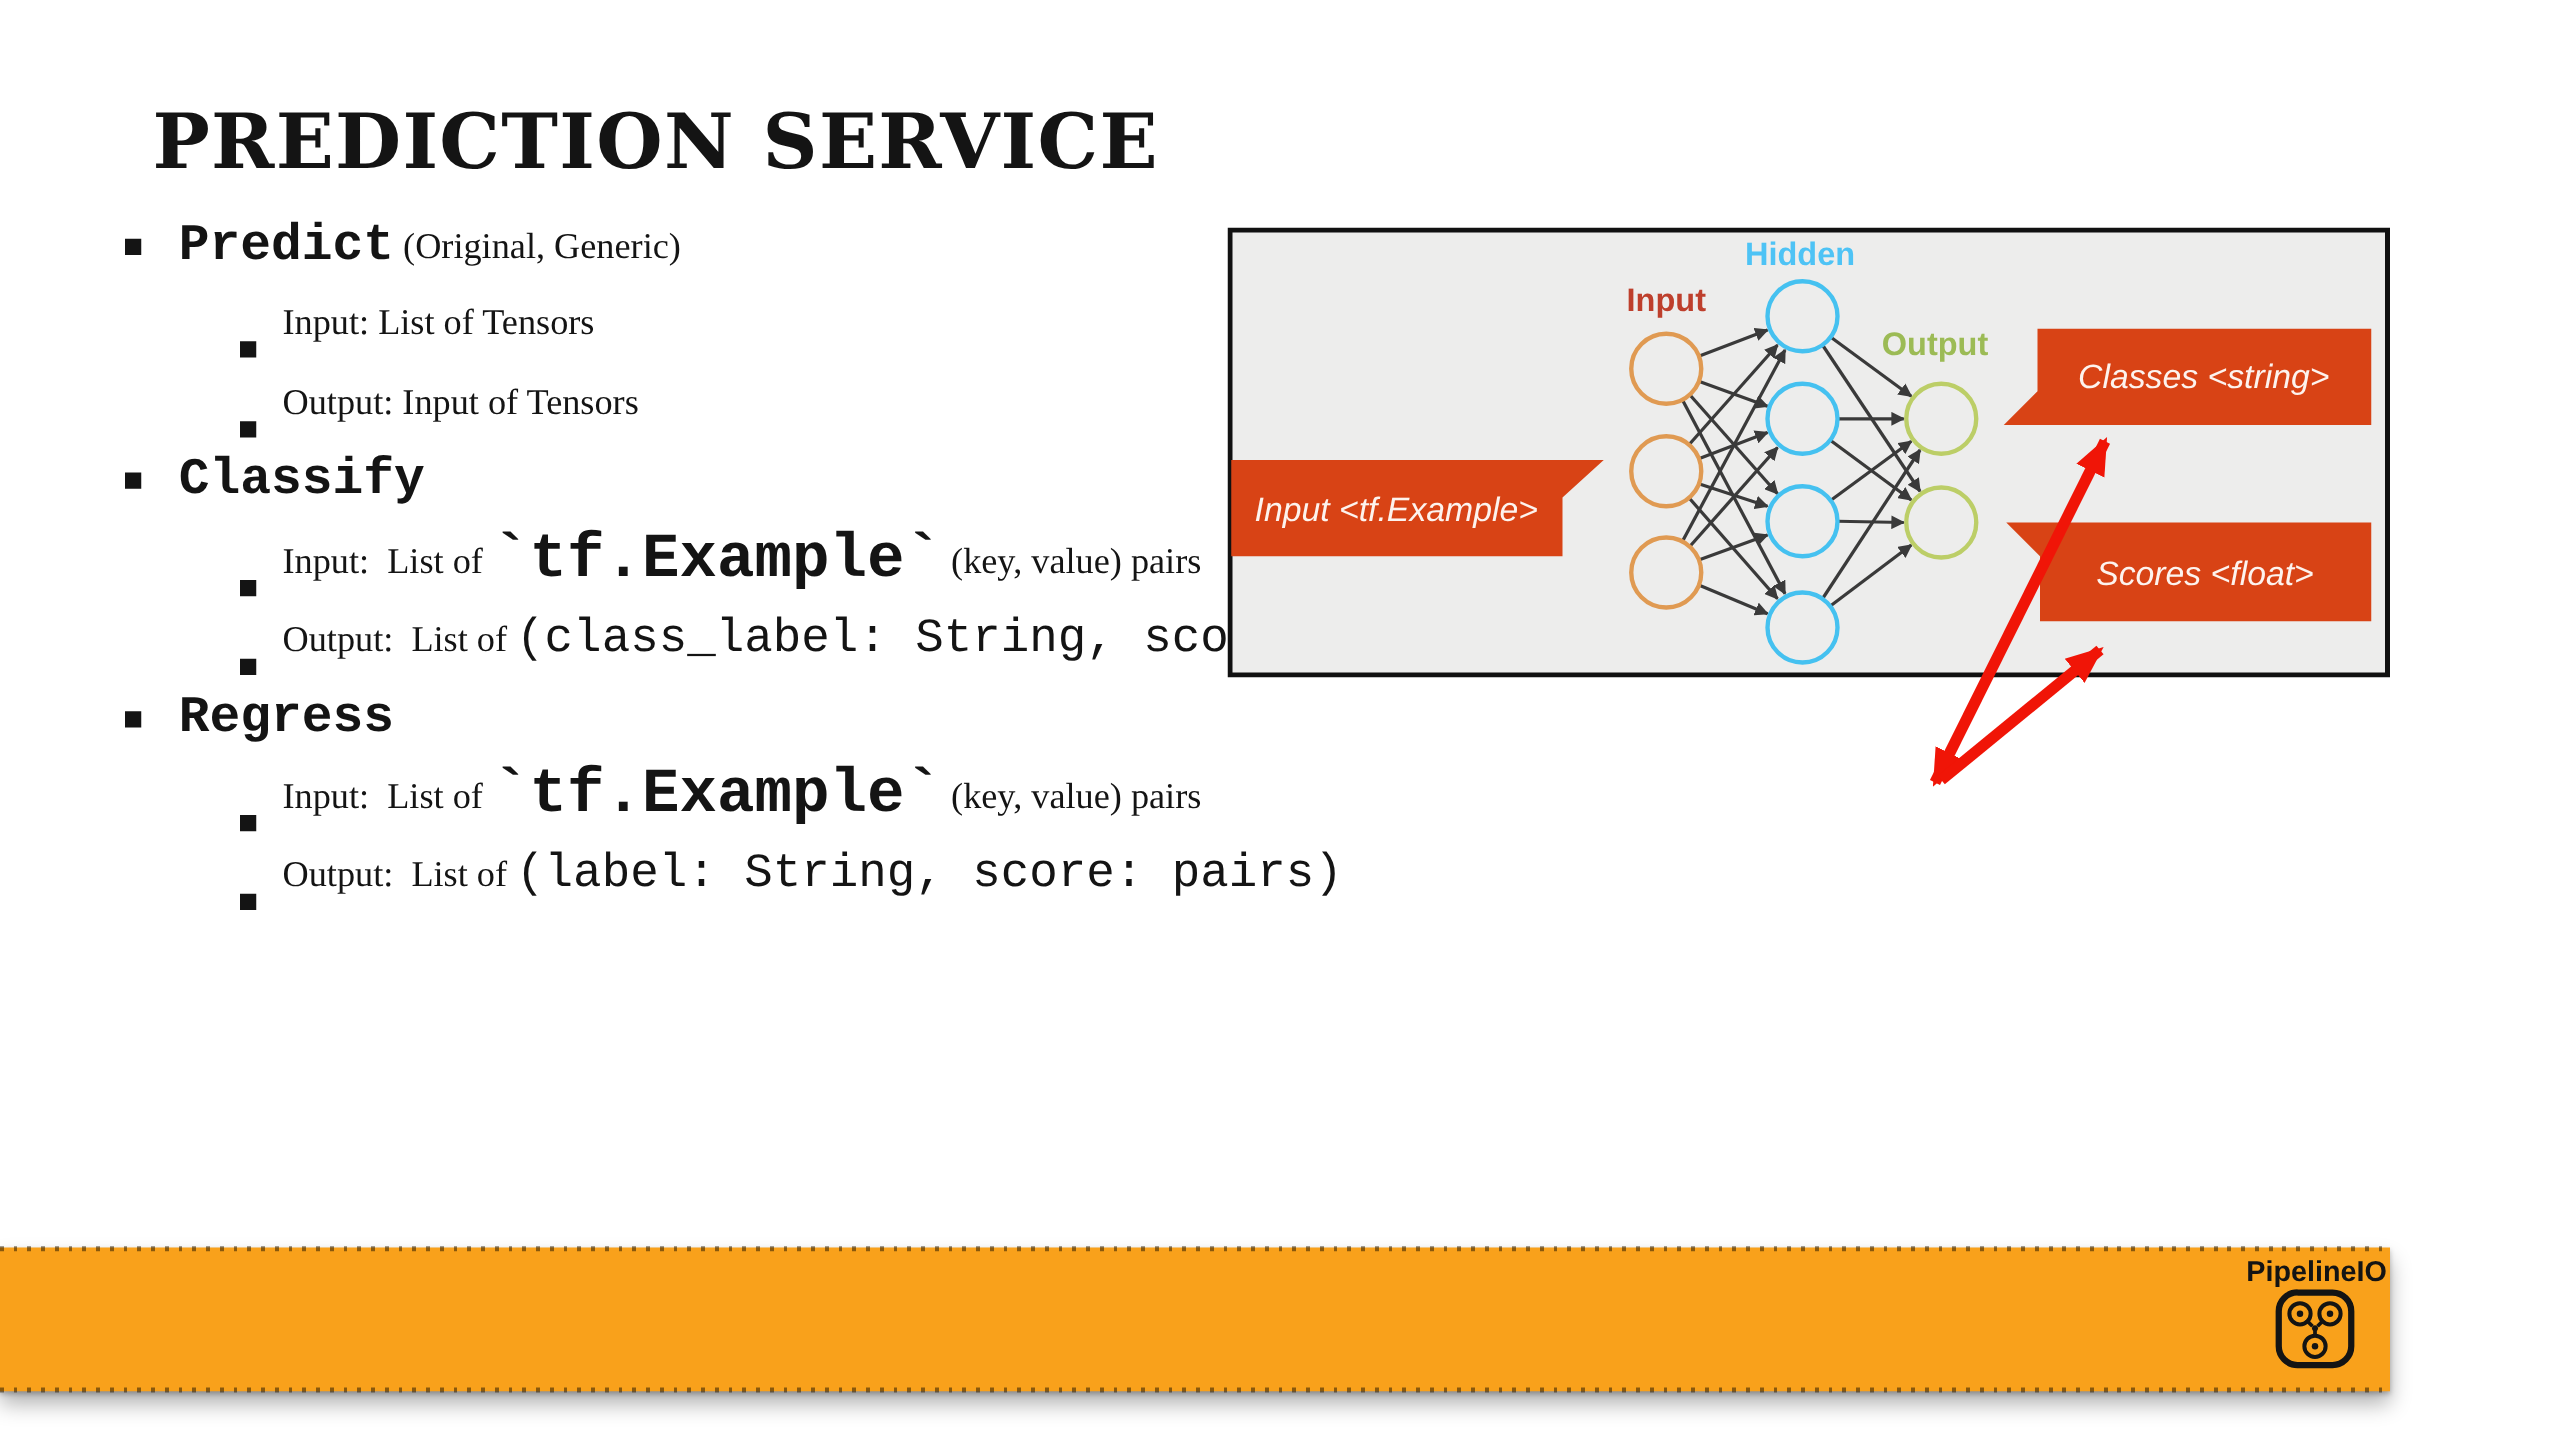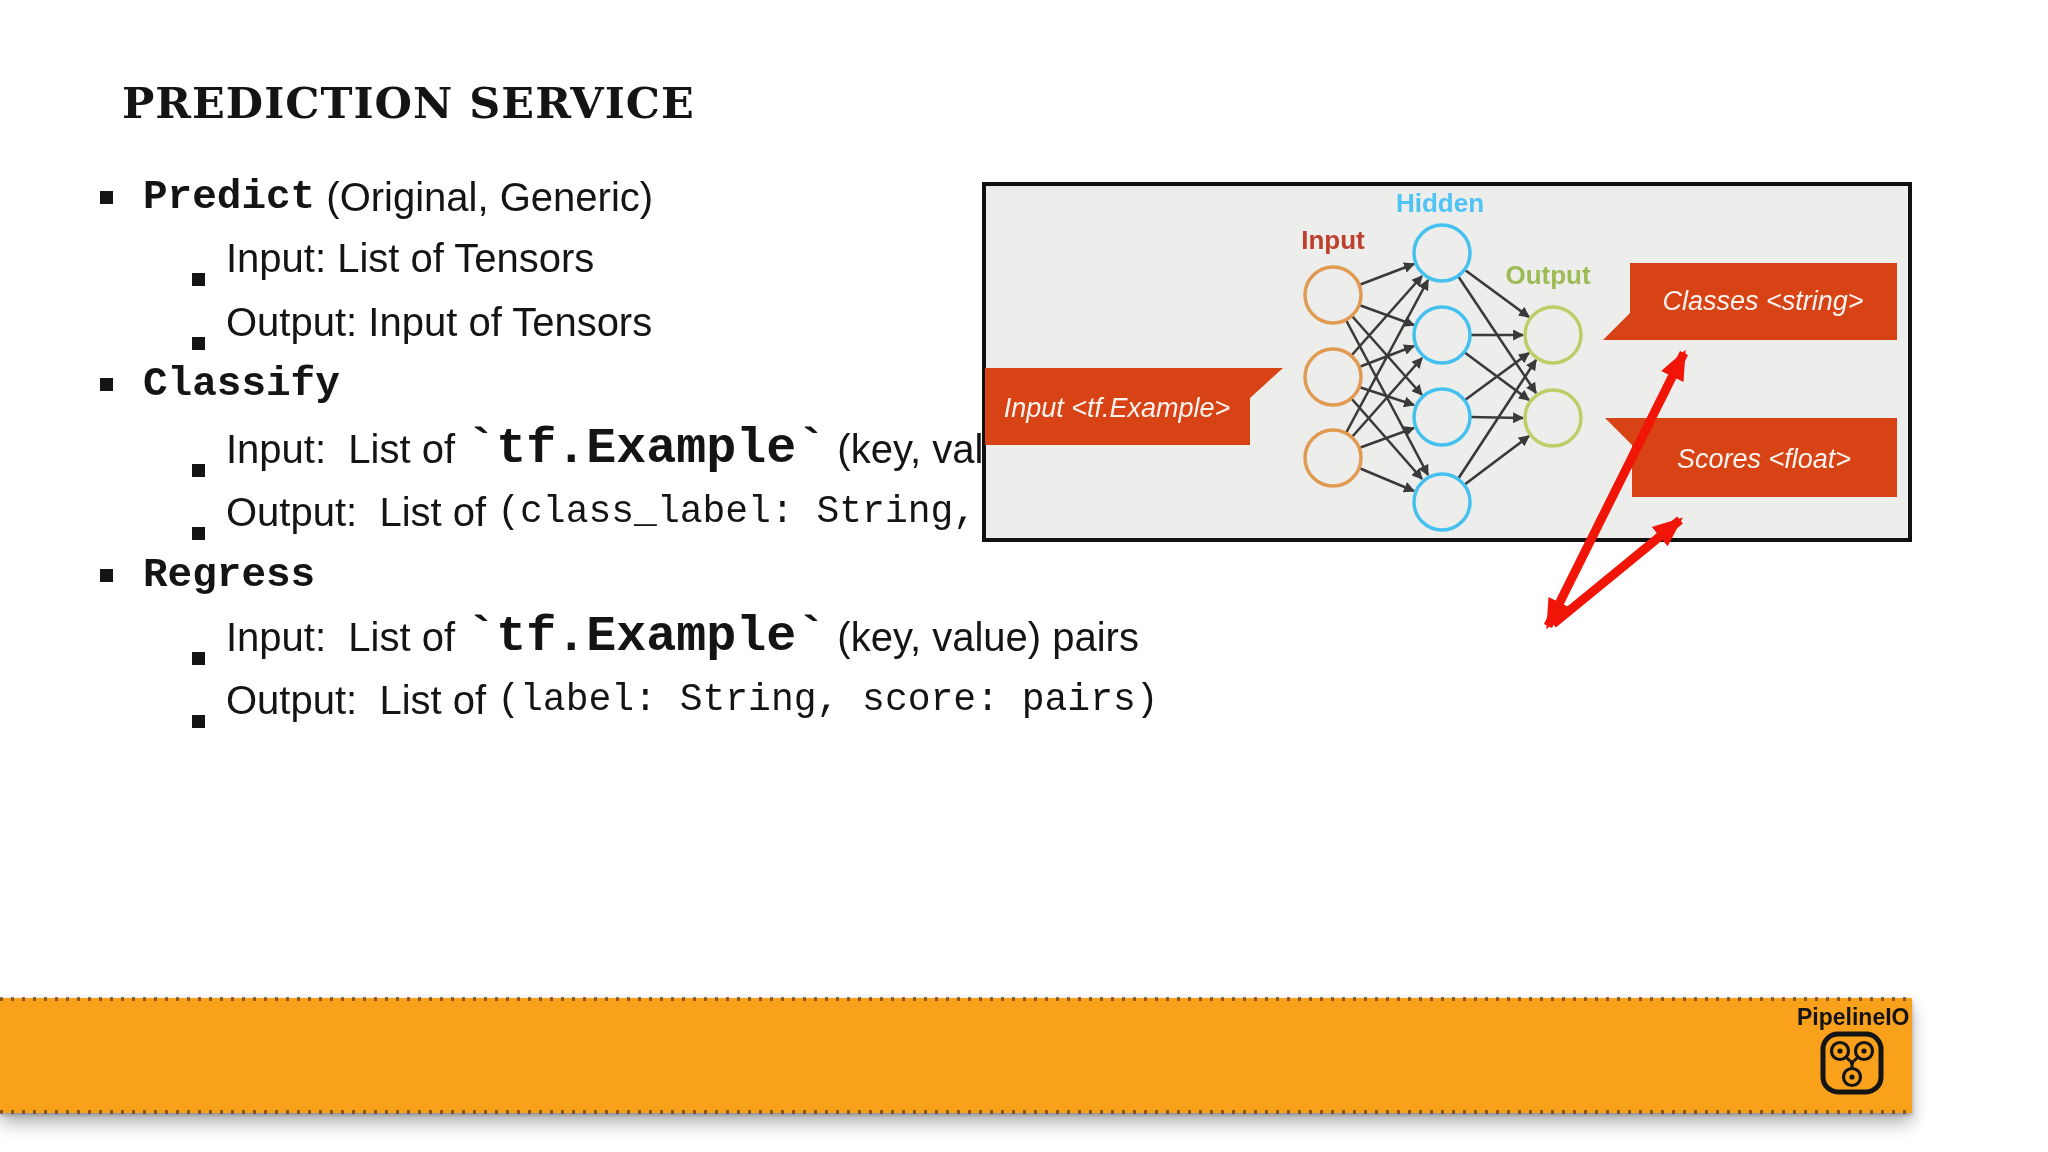--- a/index.html
+++ b/index.html
@@ -1,27 +1,27 @@
 <!DOCTYPE html>
 <html><head>
 <meta charset="utf-8">
 <style>
   html,body{margin:0;padding:0;background:#fff;}
   .stage{position:relative;width:2048px;height:1152px;background:#ffffff;overflow:hidden;
          font-family:"Liberation Sans",sans-serif;}
 
   
   .title{position:absolute;left:122px;top:78px;font-family:"DejaVu Serif",serif;
-         font-weight:bold;font-size:43px;letter-spacing:1px;color:#141414;white-space:pre;}
+         font-weight:bold;font-size:61px;letter-spacing:1px;color:#141414;white-space:pre;}
   .line{position:absolute;white-space:pre;color:#141414;line-height:56px;height:56px;
         font-family:"DejaVu Serif",serif;font-size:40px;display:flex;align-items:center;}
   .line .sq{display:inline-block;width:13px;height:13px;background:#141414;flex:0 0 13px;}
   .lv1{left:100px;} .lv1 .sq{margin-right:30px;}
   .lv2{left:192px;align-items:flex-end;} .lv2 .sq{margin-right:21px;}
-  .hand{font-family:Liberation Sans, sans-serif;font-size:40px;}
+  .hand{font-family:Liberation Serif, serif;font-size:29px;}
   .kw{font-family:"Liberation Mono",monospace;font-weight:bold;font-size:41px;text-align:center;}
   .code{font-family:"Liberation Mono",monospace;font-size:38px;}
   .codeb{font-family:"Liberation Mono",monospace;font-weight:bold;font-size:50px;}
 
   
   .diagram{position:absolute;left:982px;top:182px;}
   .nn-label{font-family:"Liberation Sans",sans-serif;font-weight:bold;font-size:26px;}
   .callout-text{font-family:"Liberation Sans",sans-serif;font-style:italic;
                 font-size:27px;fill:#fdf3ee;}
 

